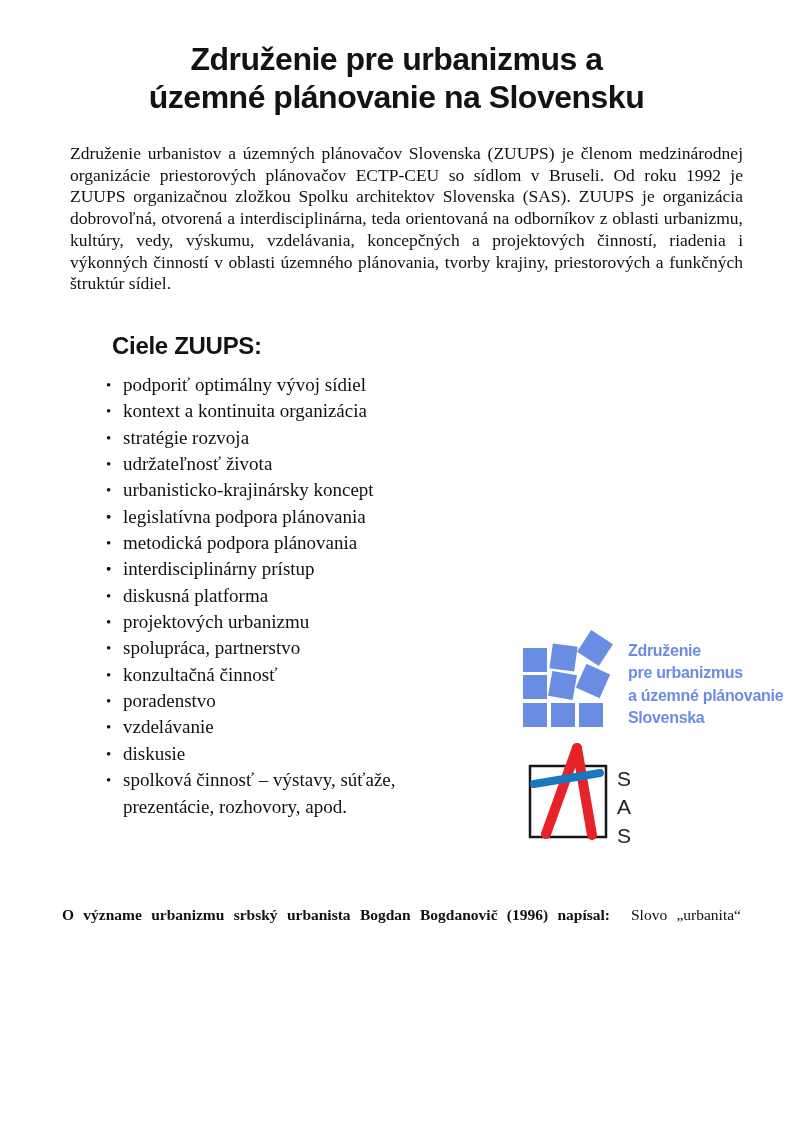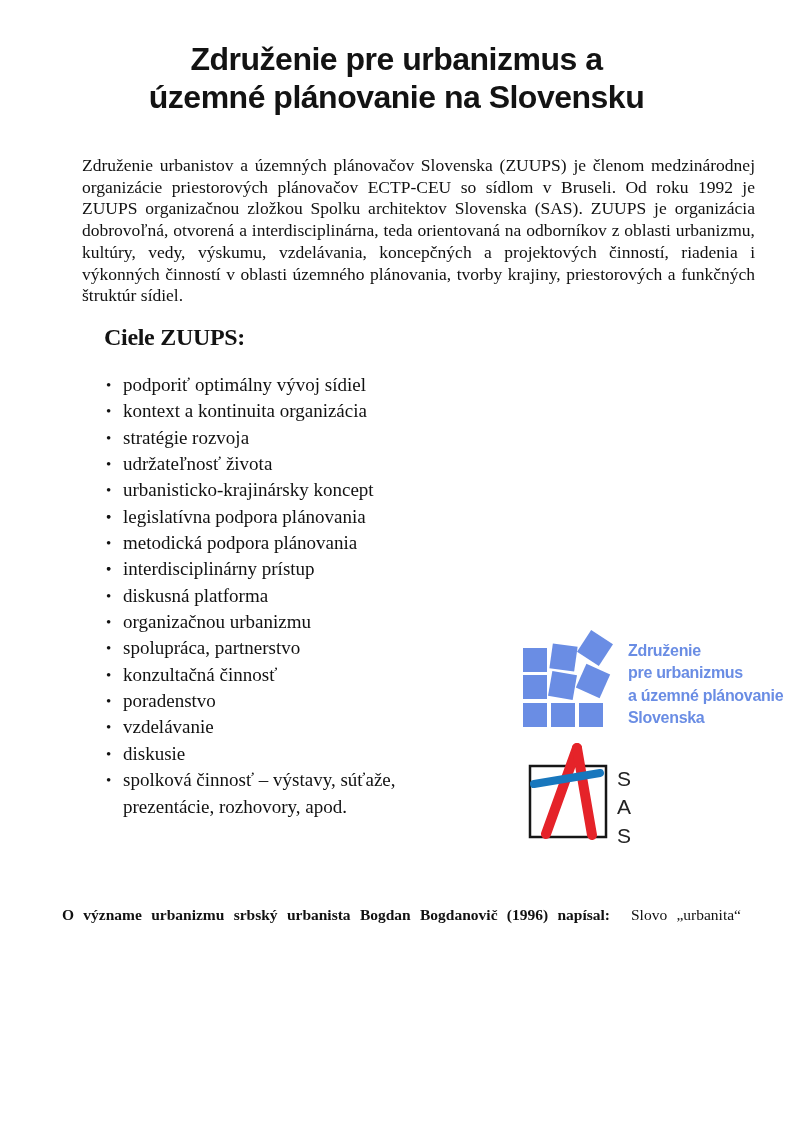--- a/index.html
+++ b/index.html
@@ -7,26 +7,26 @@
     position:relative;width:793px;height:928px;background:#fff;overflow:hidden;
     font-family:"Liberation Serif", serif;color:#111;
   }
   .title{
     position:absolute;top:40px;left:0;right:0;margin:0;
     text-align:center;font-family:"Liberation Sans", sans-serif;
     font-weight:bold;font-size:32px;line-height:38px;color:#131313;
     letter-spacing:-0.5px;
   }
   .intro{
-    position:absolute;left:66px;top:139px;width:673px;margin:16px;
+    position:absolute;left:66px;top:139px;width:673px;margin:4px;
     font-size:17.5px;line-height:21.7px;text-align:justify;
   }
   .goals-heading{
-    position:absolute;left:104px;top:324px;margin:0;
-    font-family:Liberation Serif, serif;font-weight:bold;
+    position:absolute;left:104px;top:324px;margin:8px;
+    font-family:Liberation Sans, sans-serif;font-weight:bold;
     font-size:24px;color:#131313;letter-spacing:-0.3px;
   }
   .goals{
     position:absolute;left:106px;top:372px;width:352px;margin:0;padding:0;
     list-style:none;font-size:19px;line-height:26.35px;
   }
   .goals li{position:relative;padding-left:17px;}
   .goals .blt{position:absolute;left:0;top:0;font-size:15px;}
   
   .zuups-logo{position:absolute;left:520px;top:635px;width:270px;height:105px;}
@@ -77,21 +77,21 @@
       <li><span class="blt">•</span><span>kontext a kontinuita organizácia</span></li>
       <li><span class="blt">•</span><span>stratégie rozvoja</span></li>
       <li><span class="blt">•</span><span>udržateľnosť života</span></li>
       <li><span class="blt">•</span><span>urbanisticko-krajinársky koncept</span></li>
       <li><span class="blt">•</span></li>
       <li><span class="blt">•</span><span>legislatívna podpora plánovania</span></li>
       <li><span class="blt">•</span><span>metodická podpora plánovania</span></li>
       <li><span class="blt">•</span></li>
       <li><span class="blt">•</span><span>interdisciplinárny prístup</span></li>
       <li><span class="blt">•</span><span>diskusná platforma</span></li>
-      <li><span class="blt">•</span><span>organizačnou urbanizmu</span></li>
+      <li><span class="blt">•</span><span>projektových urbanizmu</span></li>
       <li><span class="blt">•</span><span>spolupráca, partnerstvo</span></li>
       <li><span class="blt">•</span><span>konzultačná činnosť</span></li>
       <li><span class="blt">•</span><span>poradenstvo</span></li>
       <li><span class="blt">•</span><span>vzdelávanie</span></li>
       <li><span class="blt">•</span><span>diskusie</span></li>
       <li><span class="blt">•</span><span>spolková činnosť – výstavy, súťaže, prezentácie, rozhovory, apod.</span></li>
     </ul>
 
   <div class="zuups-logo">
     <div class="zl-grid">

